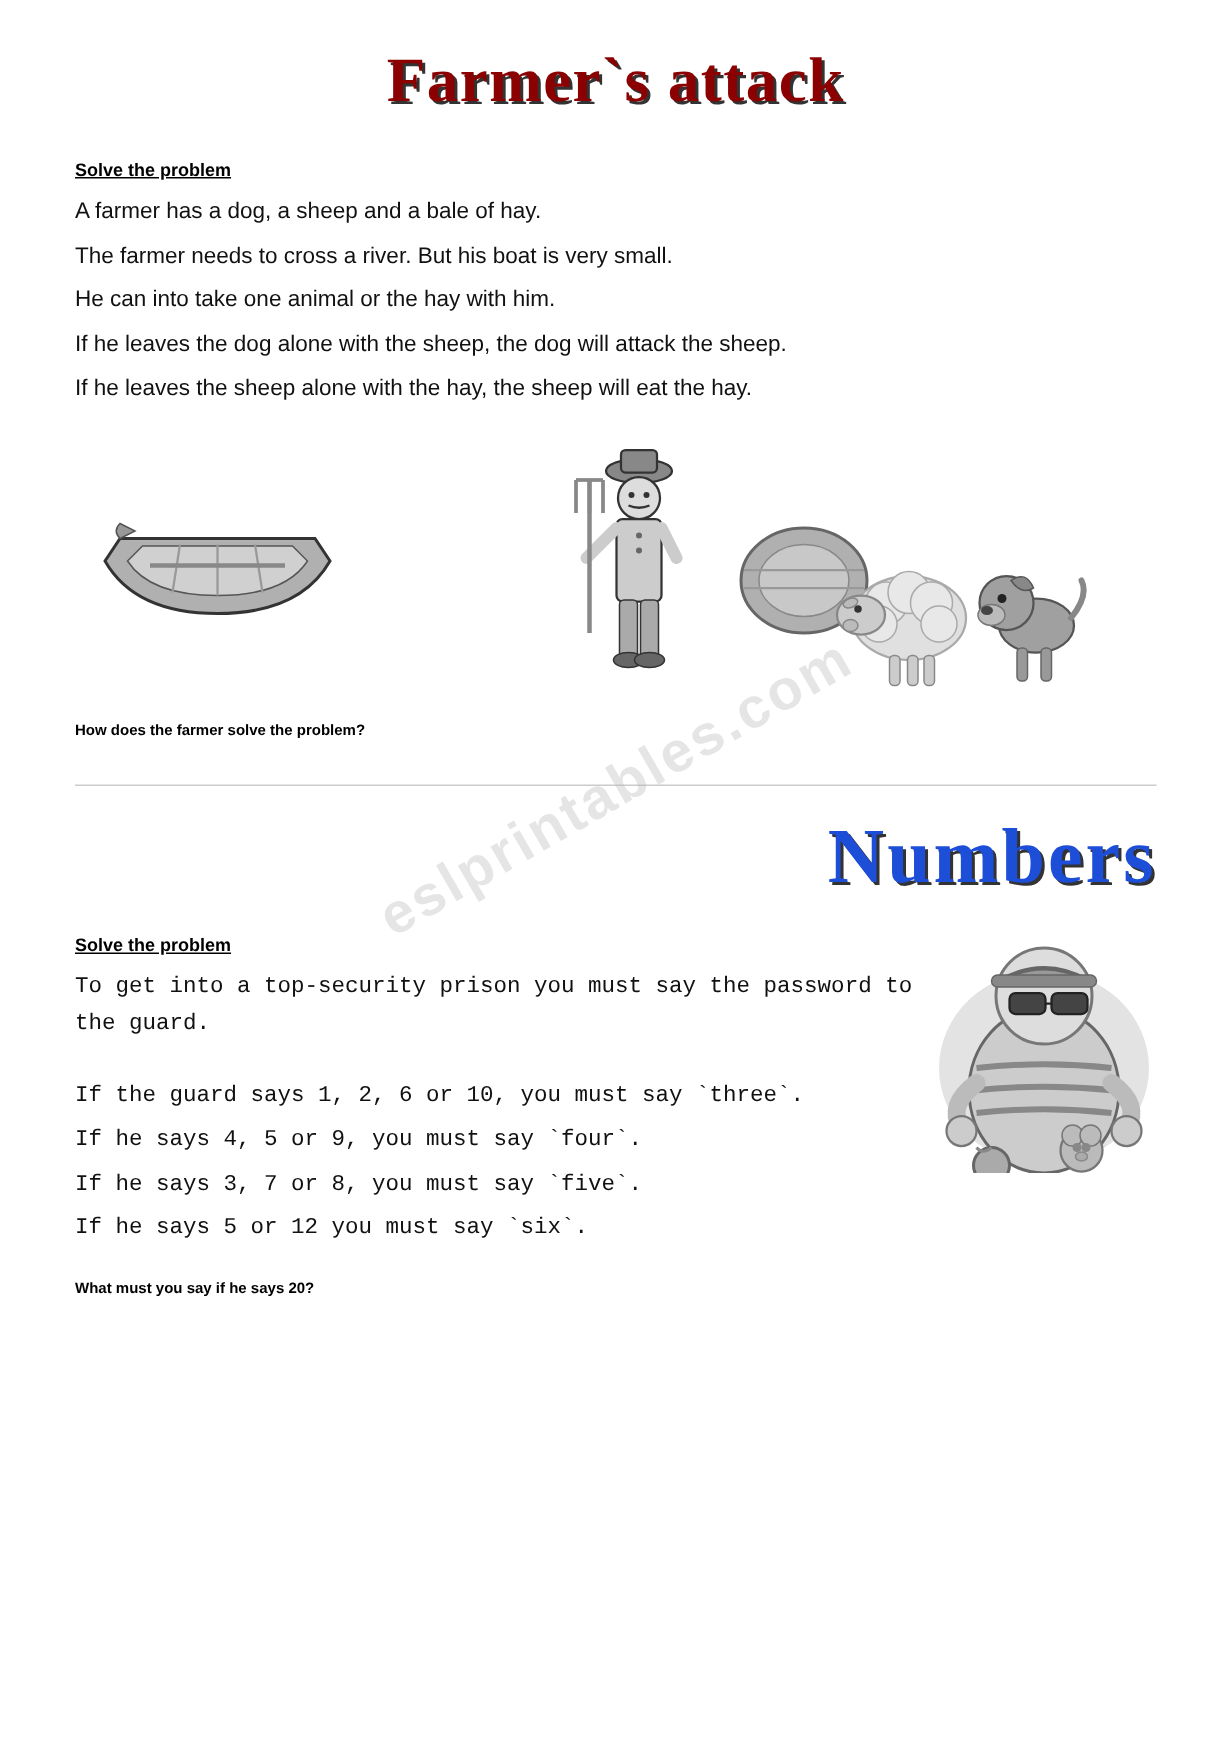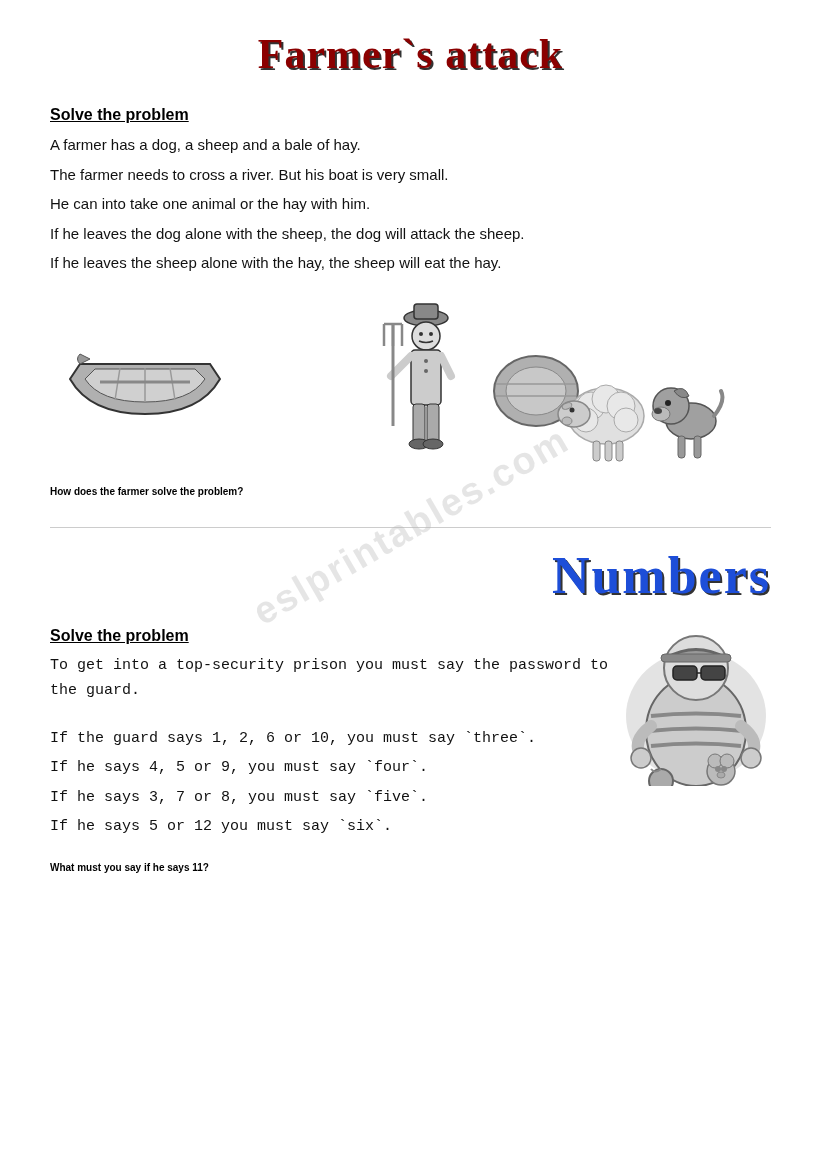--- a/index.html
+++ b/index.html
@@ -22,21 +22,21 @@
       font-size: 42px;
       font-weight: bold;
       color: #8b0000;
       font-family: 'Georgia', serif;
       text-shadow: 2px 2px 0px #333;
       margin-bottom: 28px;
       letter-spacing: 1px;
     }
 
     .section-title {
-      font-size: 16px;
+      font-size: 12px;
       font-weight: bold;
       text-decoration: underline;
       margin-bottom: 8px;
       color: #000;
     }
 
     .problem-text {
       font-size: 15px;
       line-height: 1.7;
       color: #111;
@@ -280,16 +280,16 @@
       <circle cx="110" cy="185" r="14" fill="#bbb" stroke="#777" stroke-width="1.5"></circle>
       <circle cx="104" cy="175" r="7" fill="#bbb" stroke="#777" stroke-width="1"></circle>
       <circle cx="116" cy="175" r="7" fill="#bbb" stroke="#777" stroke-width="1"></circle>
       <circle cx="107" cy="183" r="3" fill="#888"></circle>
       <circle cx="113" cy="183" r="3" fill="#888"></circle>
       <ellipse cx="110" cy="189" rx="4" ry="3" fill="#aaa" stroke="#888" stroke-width="1"></ellipse>
     </svg>
   </div>
 
   <br>
-  <p class="question-bold">What must you say if he says 11?</p>
+  <p class="question-bold">What must you say if he says 20?</p>
 </div>
 
 <div class="watermark">eslprintables.com</div>
 
 </body></html>

